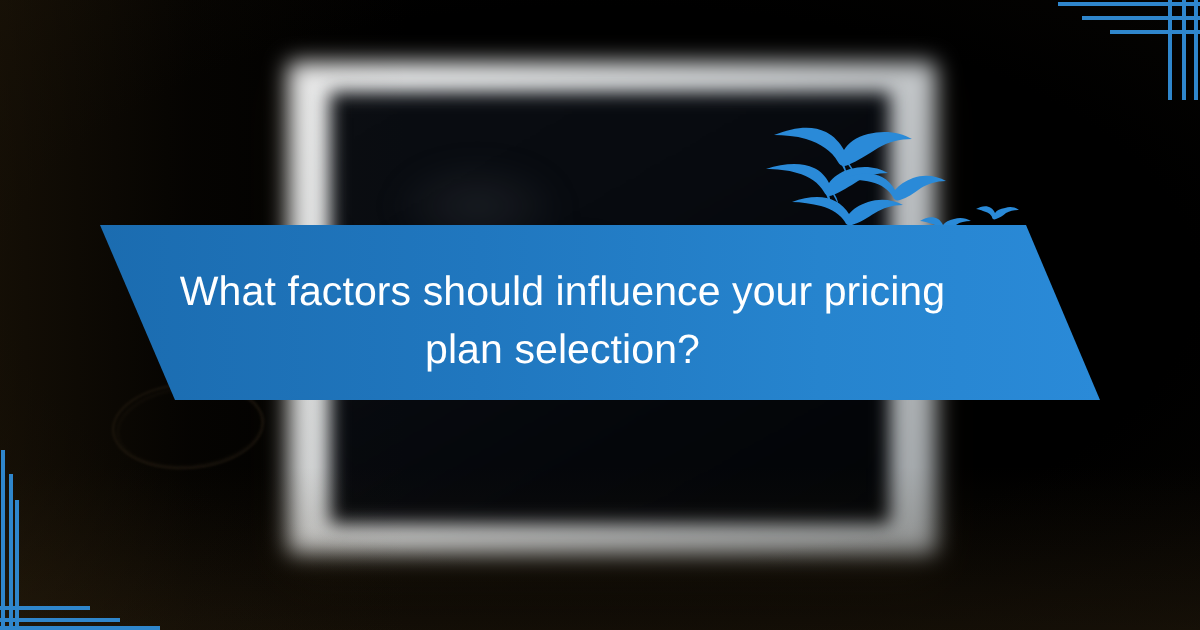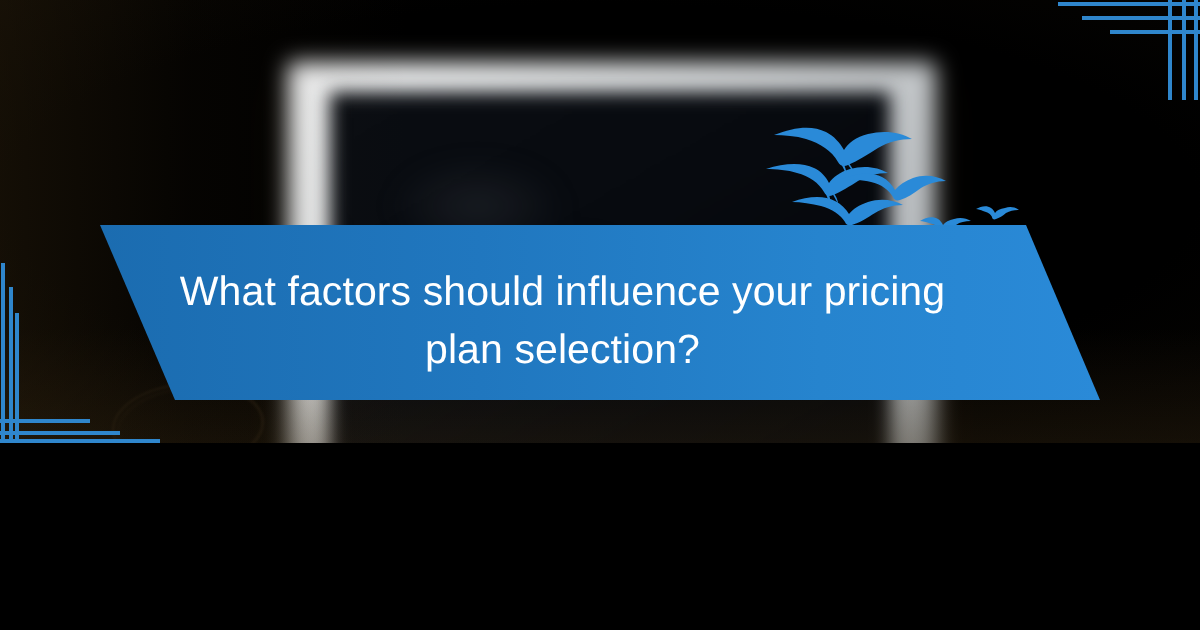--- a/index.html
+++ b/index.html
@@ -7,21 +7,21 @@
   html, body {
     width:1200px; height:630px;
     overflow:hidden;
     background:#000;
     font-family:"Liberation Sans", sans-serif;
   }
 
   #stage {
     position:relative;
     width:1200px;
-    height:443px;
+    height:630px;
     overflow:hidden;
   }
 
   
   .bg-layer { position:absolute; inset:0; }
 
   
   .bg-wood {
     background:
       radial-gradient(ellipse 55% 60% at 86% 78%, rgba(214,207,196,0.95) 0%, rgba(196,186,172,0.55) 40%, rgba(160,146,122,0.0) 72%),

